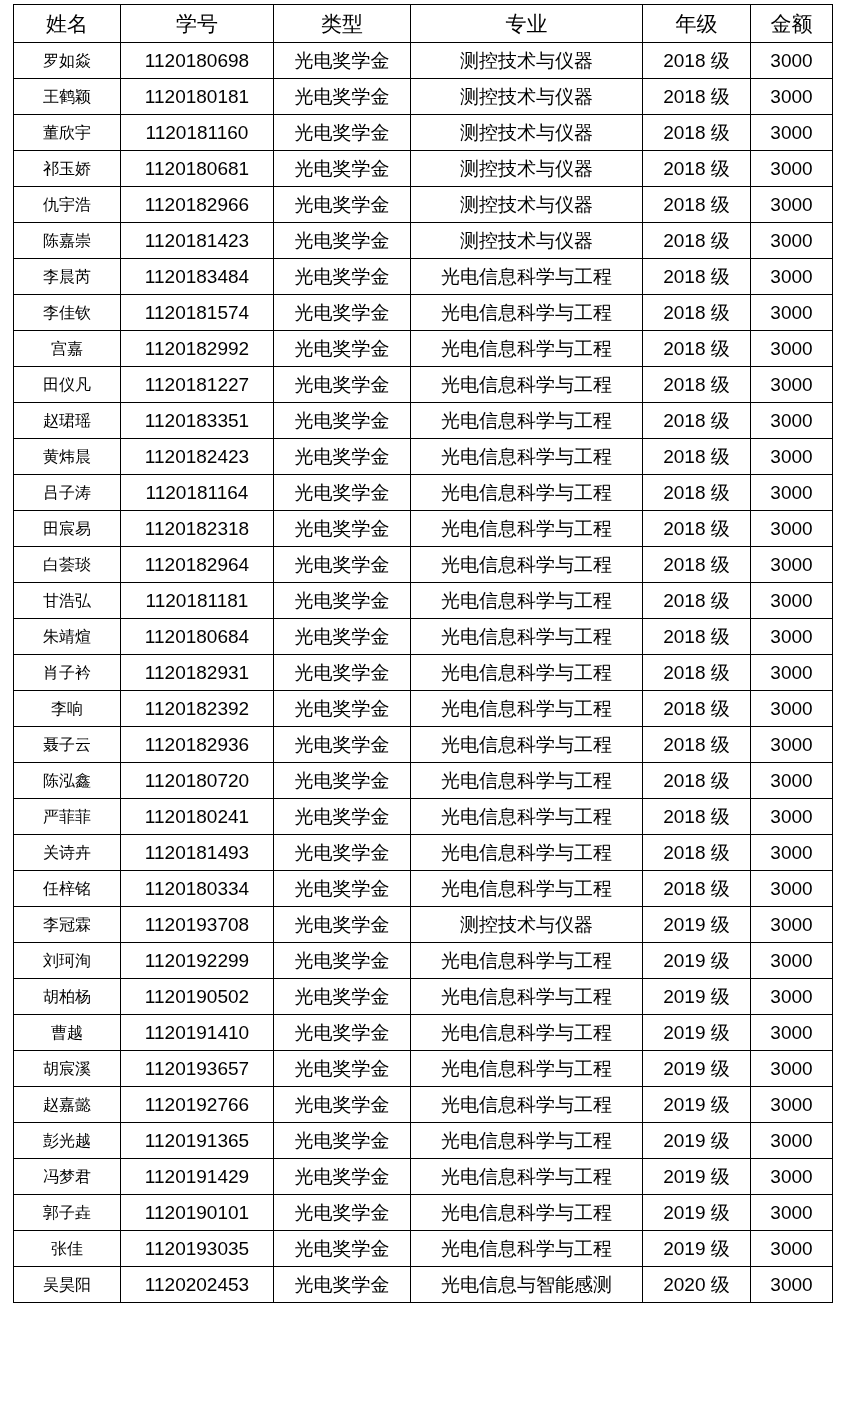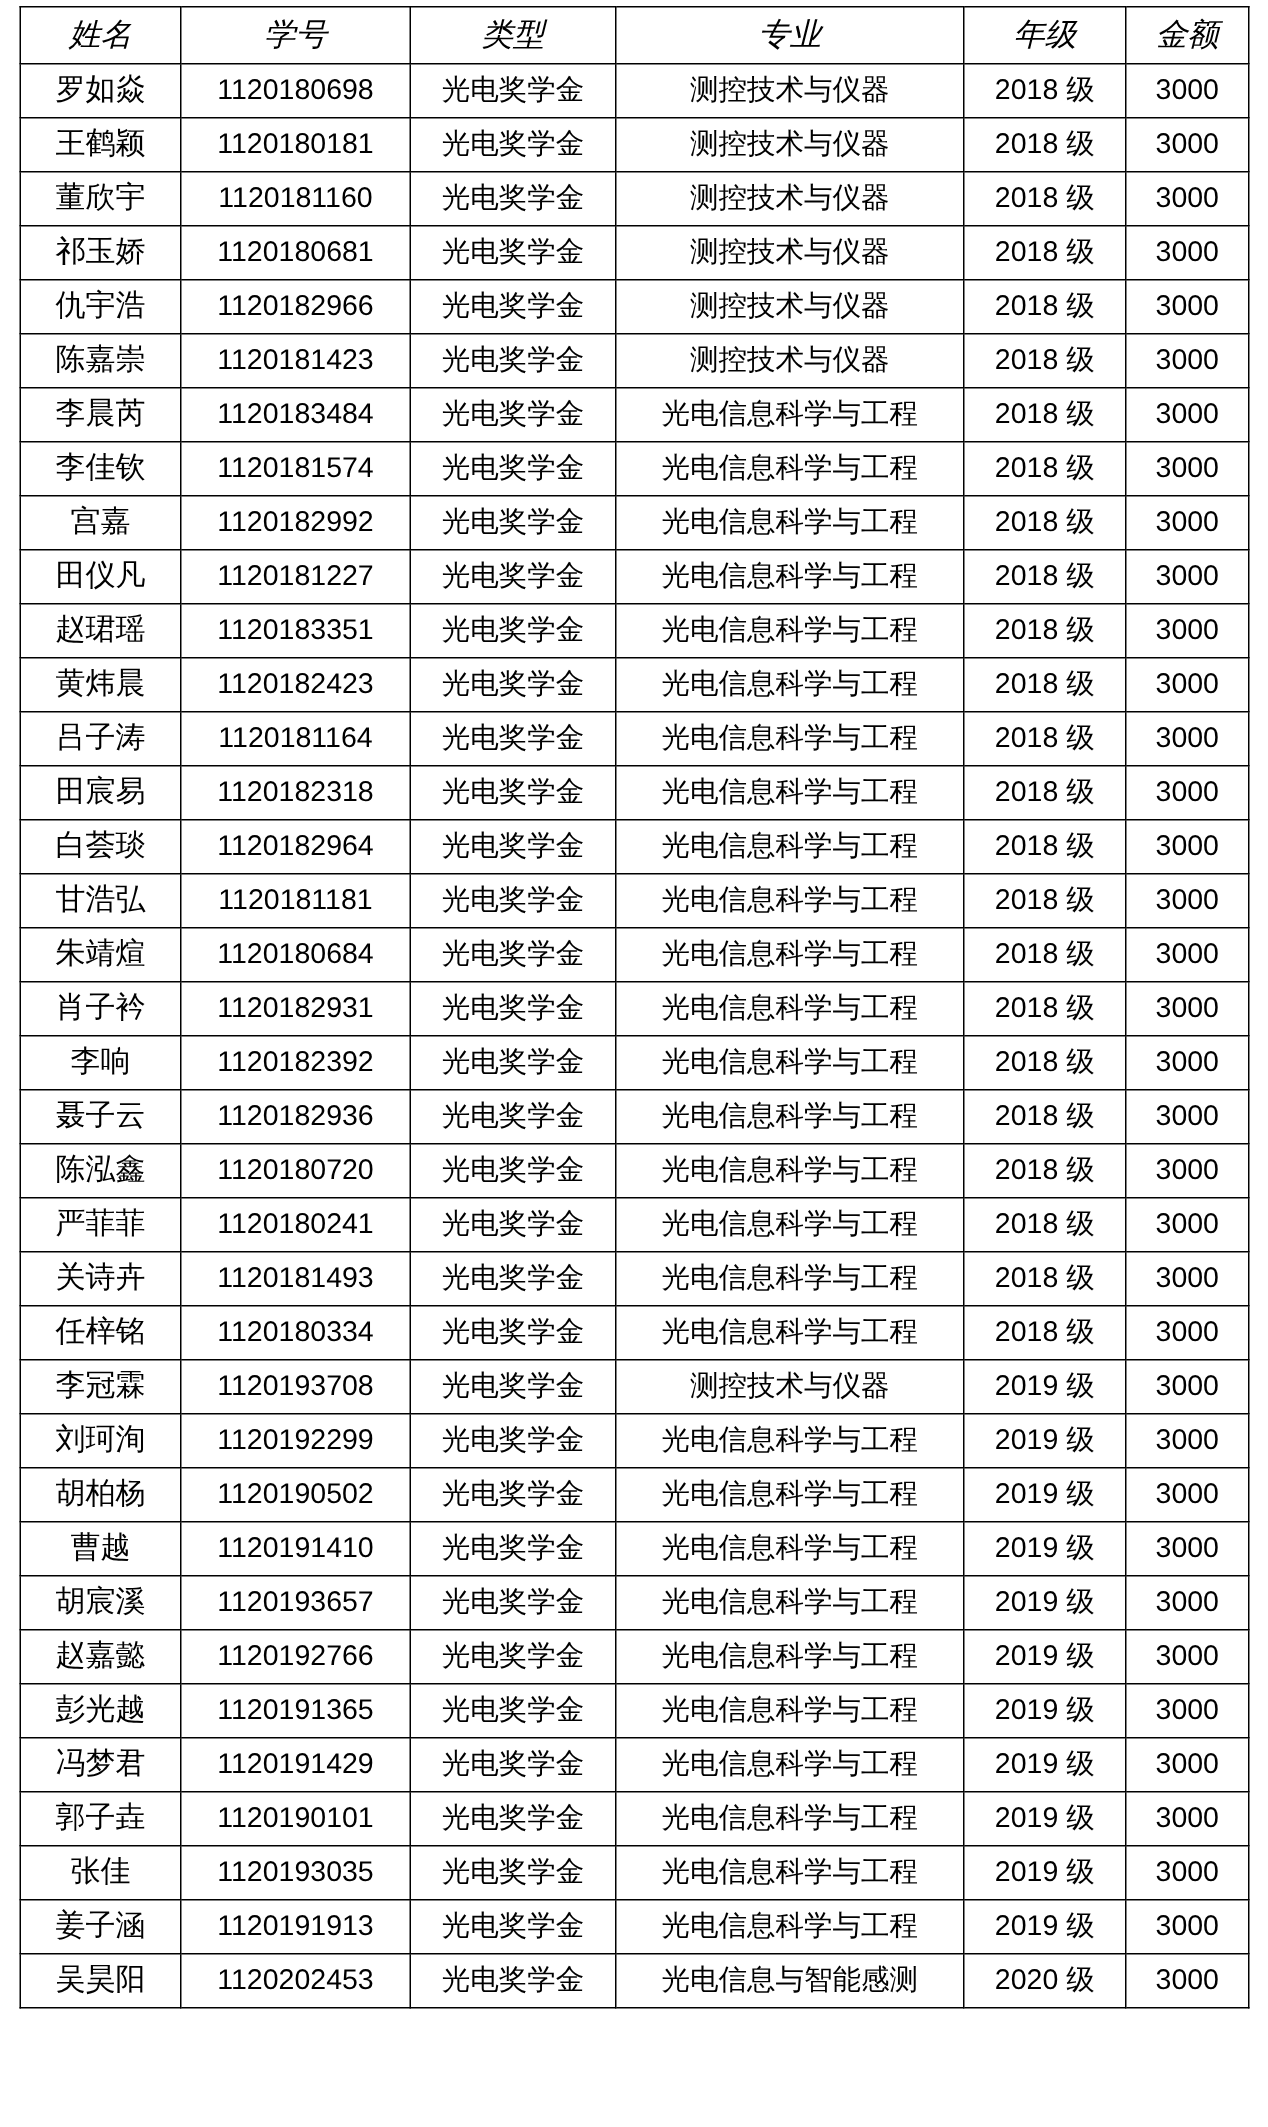--- a/index.html
+++ b/index.html
@@ -35,26 +35,25 @@
     height: 35px;
     line-height: 35px;
     font-weight: normal;
     white-space: nowrap;
     overflow: hidden;
   }
   #scholarship-table thead th {
     font-size: 21px;
     height: 37px;
     line-height: 37px;
-    font-style: italic;
   }
   #scholarship-table tbody td {
     font-size: 19px;
   }
-  #scholarship-table tbody td.cell-name { font-size: 20px; }
+  #scholarship-table tbody td.cell-name { font-size: 16px; }
   #scholarship-table tbody td.cell-id,
   #scholarship-table tbody td.cell-amount { font-size: 19px; }
 </style>
 </head>
 <body>
 
 <table id="scholarship-table">
   <colgroup>
     <col class="c-name">
     <col class="c-id">
@@ -340,28 +339,20 @@
       </tr>
       <tr>
         <td class="cell-name">张佳</td>
         <td class="cell-id">1120193035</td>
         <td class="cell-type">光电奖学金</td>
         <td class="cell-major">光电信息科学与工程</td>
         <td class="cell-grade">2019 级</td>
         <td class="cell-amount">3000</td>
       </tr>
       <tr>
-        <td class="cell-name">姜子涵</td>
-        <td class="cell-id">1120191913</td>
-        <td class="cell-type">光电奖学金</td>
-        <td class="cell-major">光电信息科学与工程</td>
-        <td class="cell-grade">2019 级</td>
-        <td class="cell-amount">3000</td>
-      </tr>
-      <tr>
         <td class="cell-name">吴昊阳</td>
         <td class="cell-id">1120202453</td>
         <td class="cell-type">光电奖学金</td>
         <td class="cell-major">光电信息与智能感测</td>
         <td class="cell-grade">2020 级</td>
         <td class="cell-amount">3000</td>
       </tr>
     </tbody>
 </table>
 

